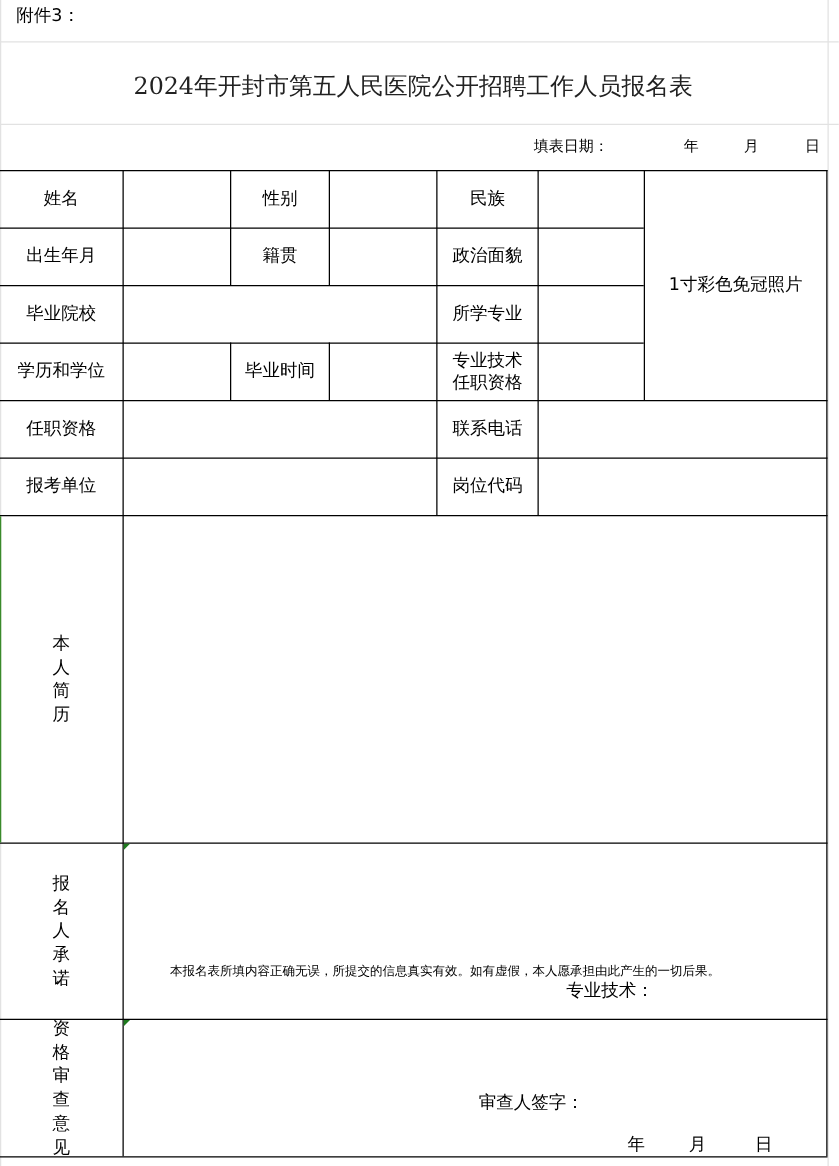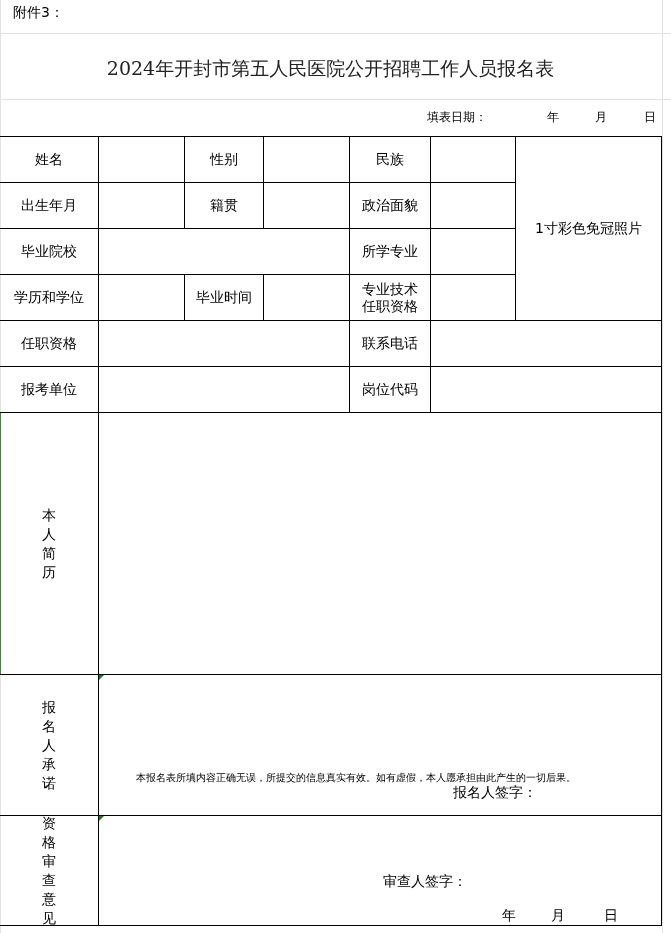--- a/index.html
+++ b/index.html
@@ -121,21 +121,21 @@
   <div class="vert">
     <span>报</span>
     <span>名</span>
     <span>人</span>
     <span>承</span>
     <span>诺</span>
   </div>
 </div>
 <div class="green-tri" style="left:99px;top:675px;"></div>
 <div class="pledge"><span class="indent"></span><span>本报名表所填内容正确无误，所提交的信息真实有效。如有虚假，本人愿承担由此产生的一切后果。</span></div>
-<div class="txt" style="left:453px;top:784px;">报名人签字：</div>
+<div class="txt" style="left:453px;top:784px;">专业技术：</div>
 
 <div class="cell" style="left:0;top:816px;width:98px;height:109px;">
   <div class="vert">
     <span>资</span>
     <span>格</span>
     <span>审</span>
     <span>查</span>
     <span>意</span>
     <span>见</span>
   </div>

